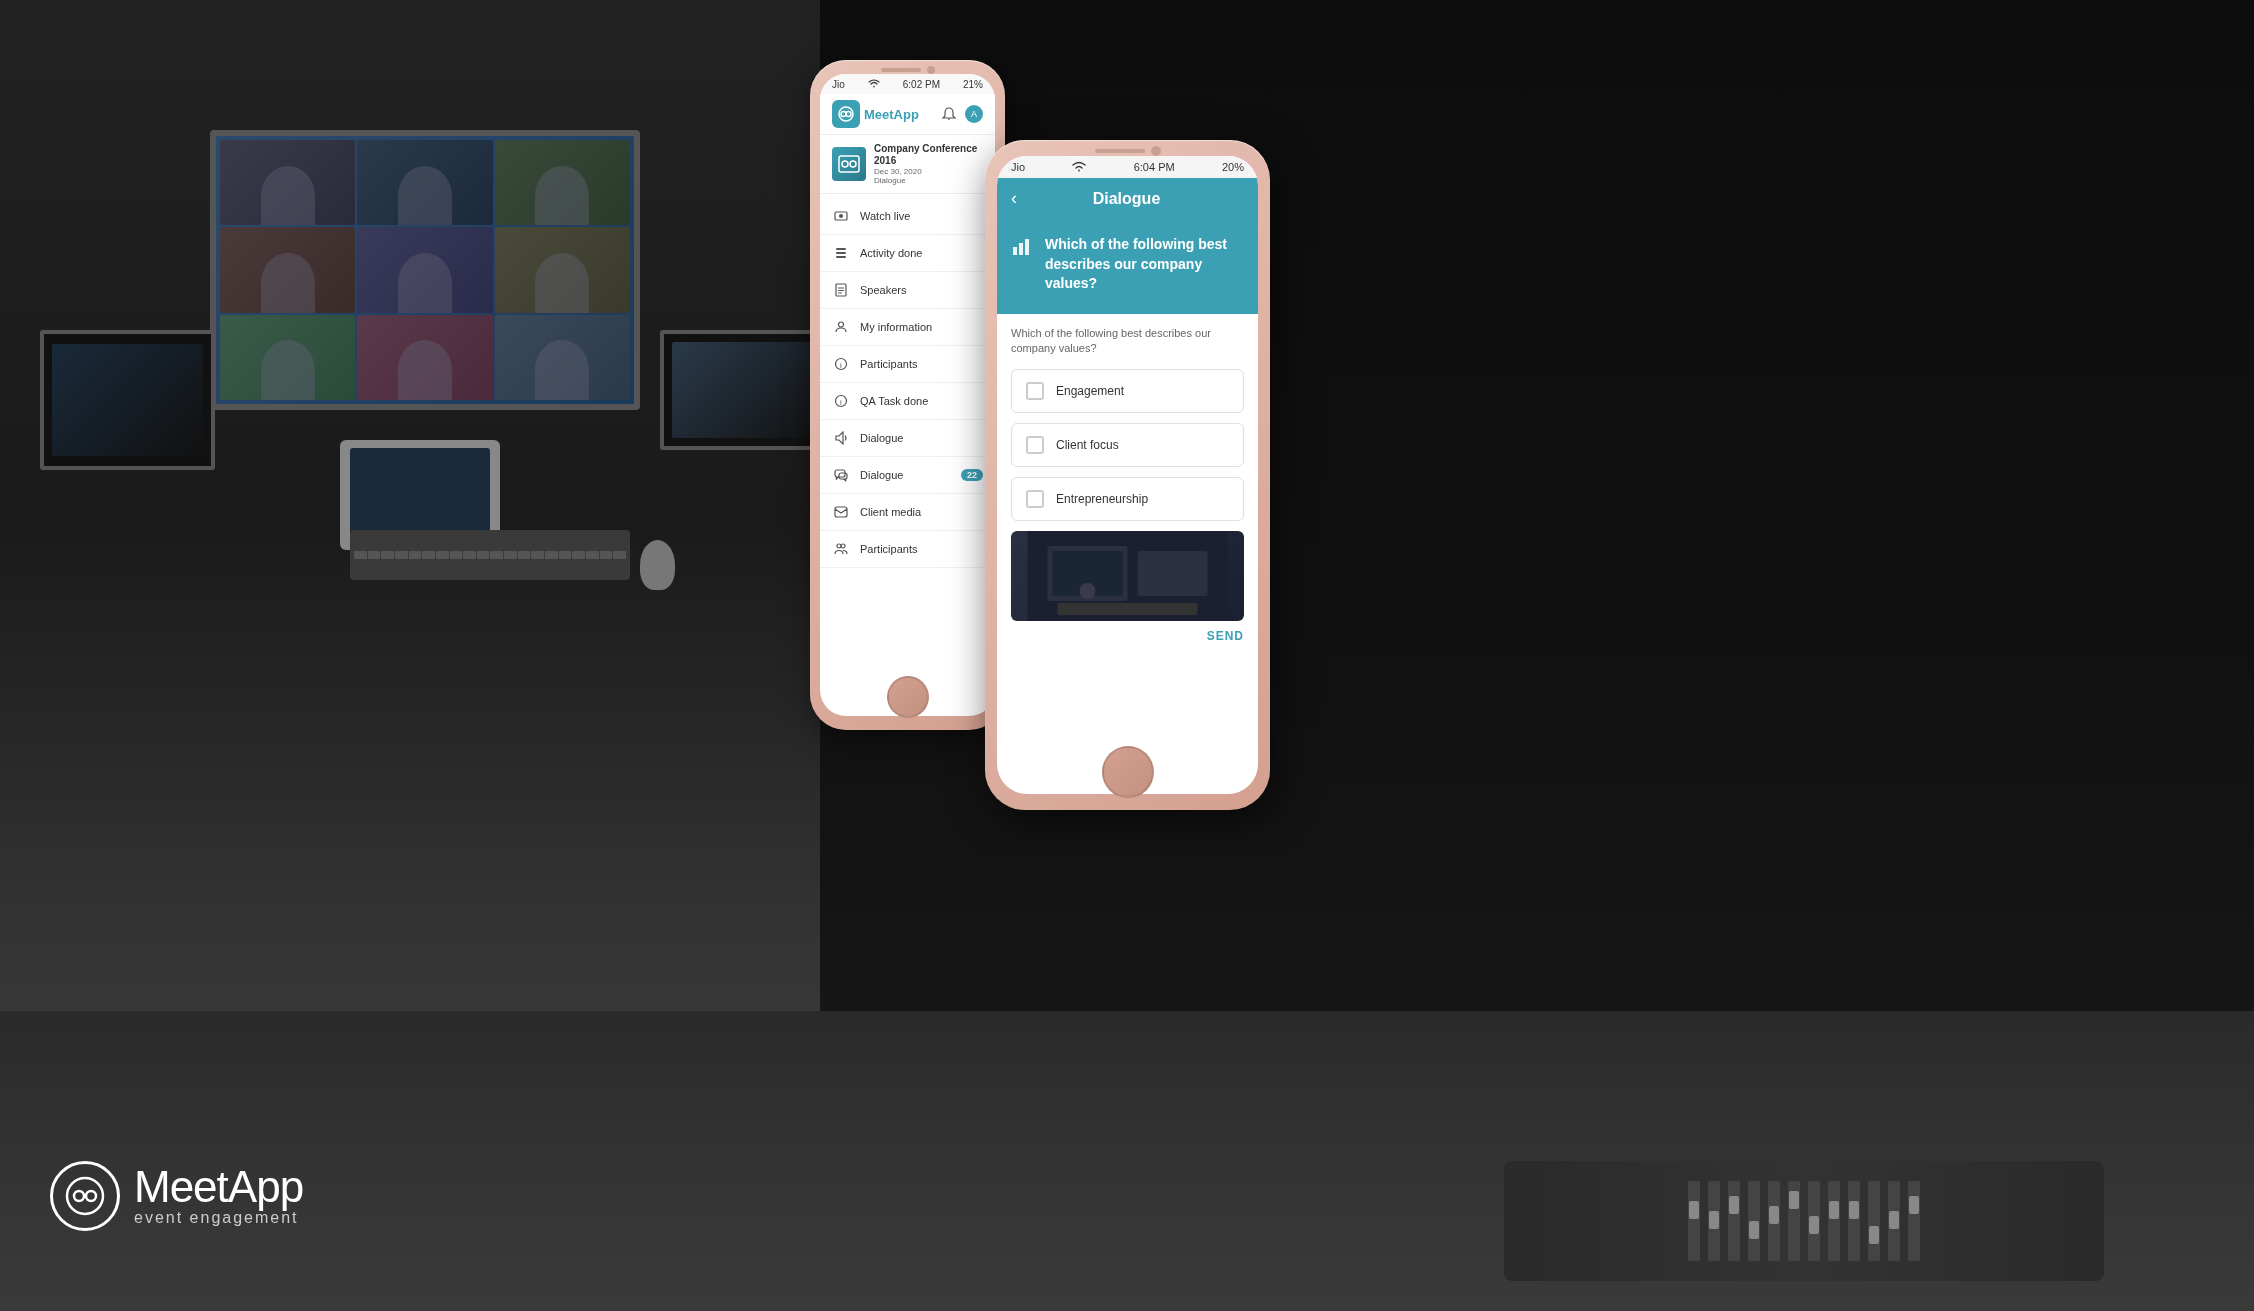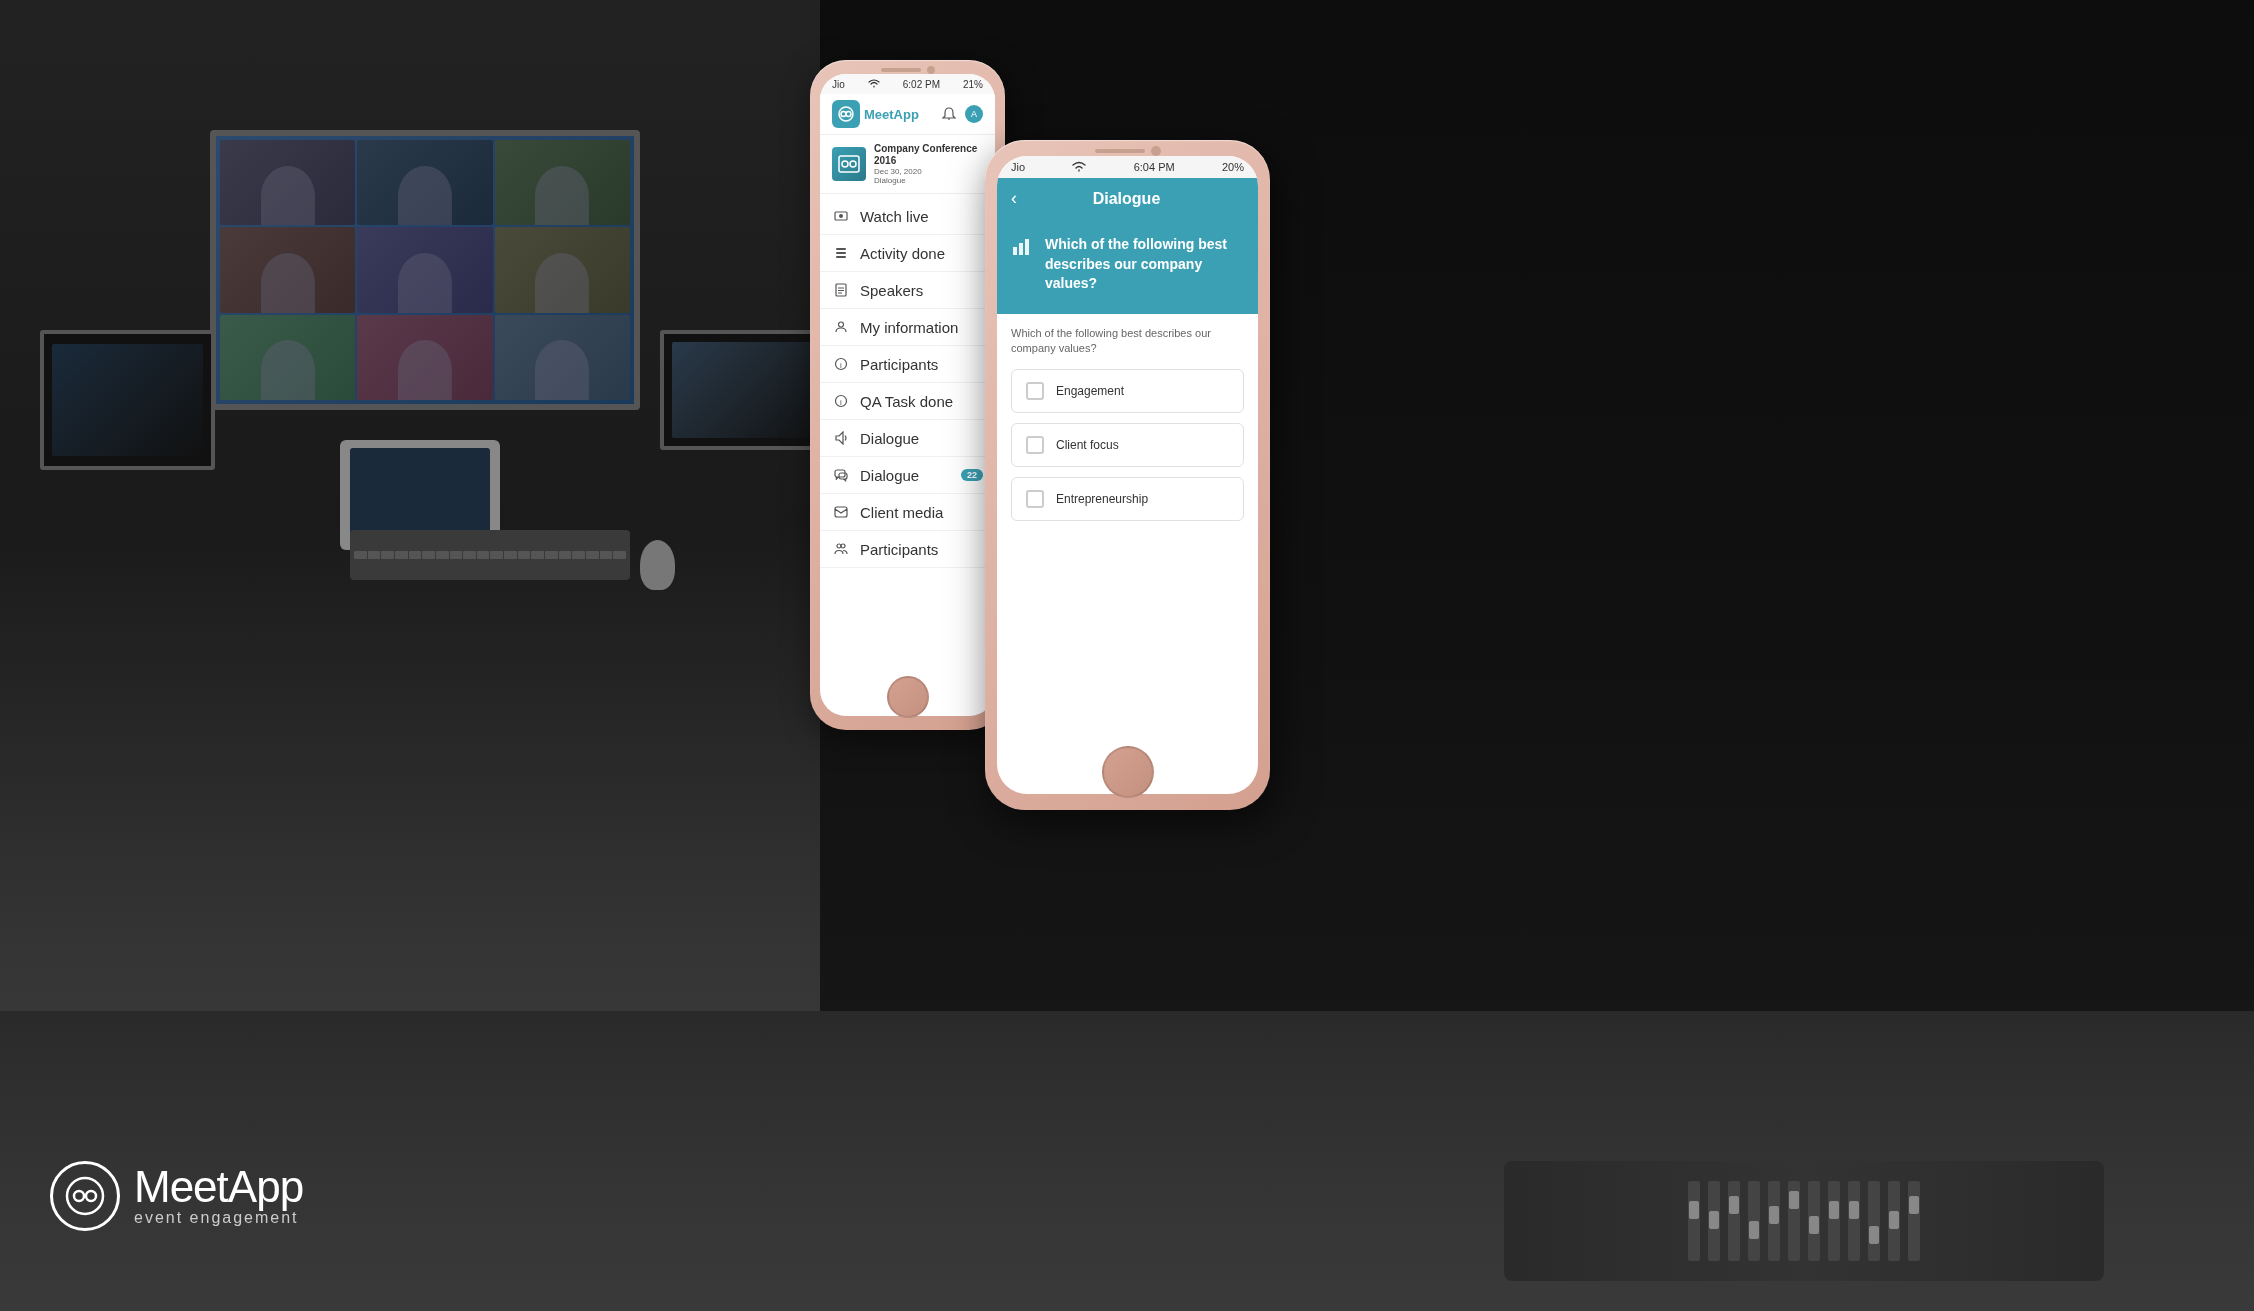--- a/index.html
+++ b/index.html
@@ -346,21 +346,21 @@
       height: 18px;
       display: flex;
       align-items: center;
       justify-content: center;
       color: #555;
       font-size: 12px;
       flex-shrink: 0;
     }
 
     .menu-label {
-      font-size: 15px;
+      font-size: 11px;
       color: #333;
       flex: 1;
     }
 
     .badge {
       background: #3ba0b4;
       color: white;
       border-radius: 10px;
       padding: 1px 6px;
       font-size: 9px;
@@ -947,19 +947,38 @@
         <div class="poll-option">
           <div class="checkbox"></div>
           <span class="option-label">Client focus</span>
         </div>
 
         <div class="poll-option">
           <div class="checkbox"></div>
           <span class="option-label">Entrepreneurship</span>
         </div>
 
+        <div style="position:relative;">
+          <div class="poll-image-preview">
+            <div class="poll-image-inner">
+
+              <svg width="100%" height="100%" viewBox="0 0 200 90">
+                <rect width="200" height="90" fill="#1a2030"></rect>
+                <rect x="20" y="15" width="80" height="55" fill="#2a3040" rx="2"></rect>
+                <rect x="110" y="20" width="70" height="45" fill="#2a3040" rx="2"></rect>
+                <rect x="25" y="20" width="70" height="45" fill="#1a2535" rx="1"></rect>
+                <circle cx="60" cy="60" r="8" fill="#3a3a4a"></circle>
+                <rect x="30" y="72" width="140" height="12" fill="#333" rx="2"></rect>
+              </svg>
+            </div>
+          </div>
+
+          <div class="send-row">
+            <span class="send-btn">SEND</span>
+          </div>
+        </div>
 
       </div>
     </div>
 
     <div class="home-button-2"></div>
   </div>
 </div>
 
 </body></html>

